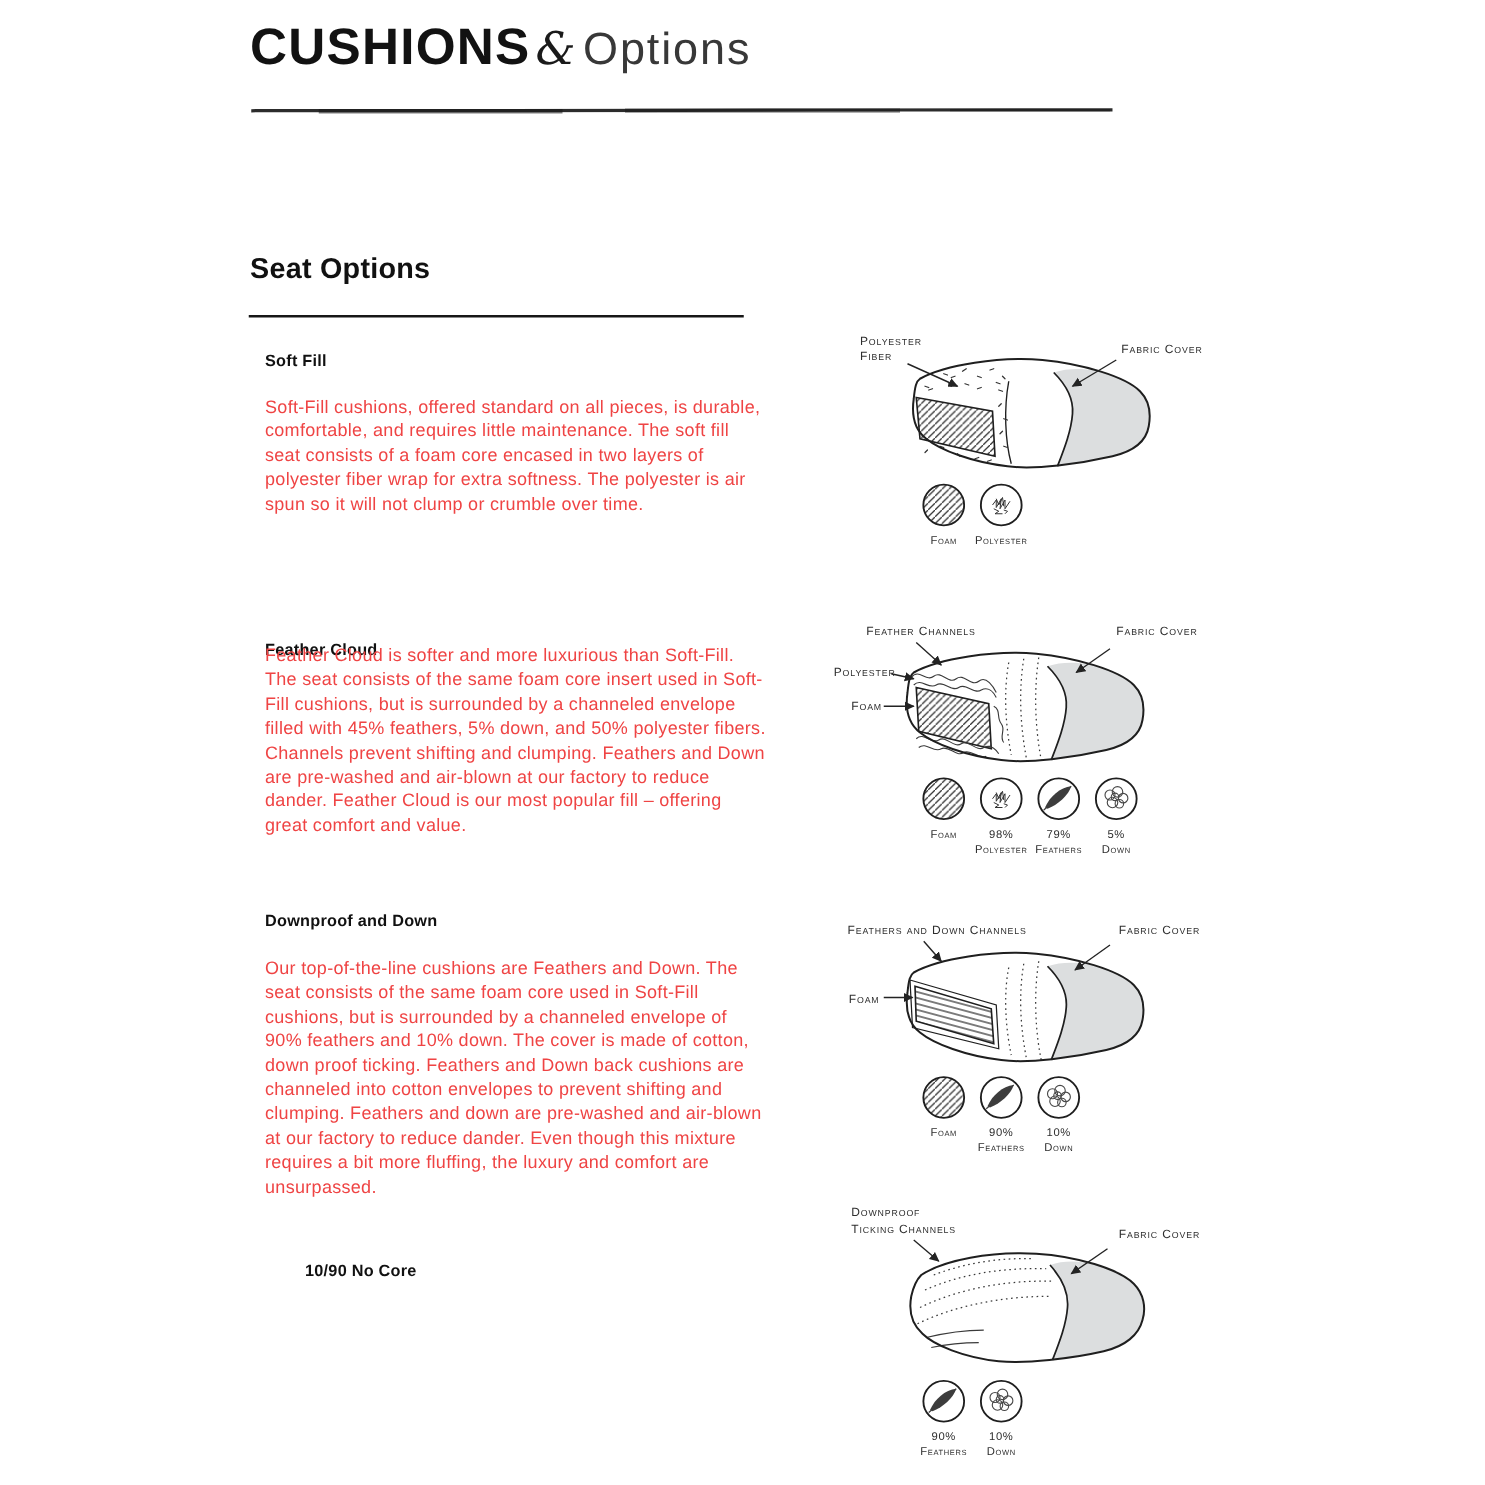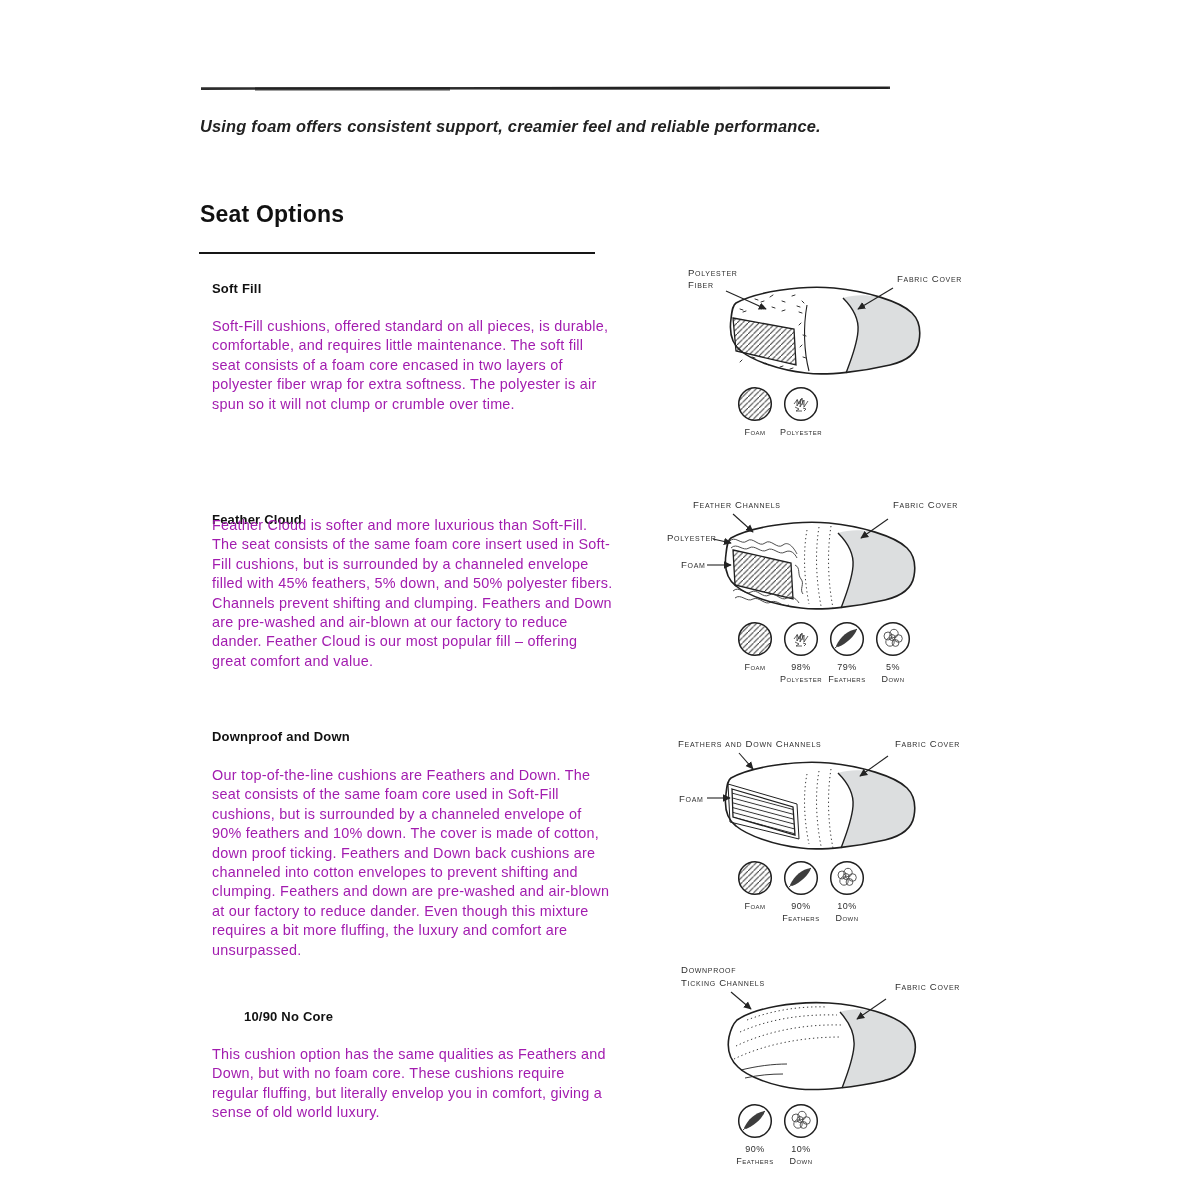--- a/index.html
+++ b/index.html
@@ -17,21 +17,21 @@
   
   .intro{left:200px;top:116px;width:800px;font-size:16.4px;line-height:21.6px;letter-spacing:.2px;color:#222;}
   .intro p{margin:0;}
   .intro-em{font-weight:700;font-style:italic;}
 
   .seat-heading{left:200px;top:201px;margin:0;font-size:23px;font-weight:700;color:#111;letter-spacing:.2px;}
   .seat-rule{left:199px;top:252px;width:396px;height:2px;background:#161616;}
 
   
   .sec-head{margin:0;font-size:13px;font-weight:700;color:#111;letter-spacing:.2px;}
-  .sec-body{margin:0;width:403px;font-size:14.4px;line-height:19.4px;letter-spacing:.25px;color:#a21caf;}
+  .sec-body{margin:0;width:403px;font-size:14.4px;line-height:19.4px;letter-spacing:.25px;color:#ef4444;}
 
   
   .dlabel{font-family:"Liberation Sans",sans-serif;font-size:9.6px;font-variant:small-caps;
           letter-spacing:.7px;fill:#2e2e2e;}
   .arrow{stroke:#232323;stroke-width:1.1;fill:none;}
   .outline{fill:#ffffff;stroke:none;}
   .outline-stroke{fill:none;stroke:#1f1f1f;stroke-width:1.6;stroke-linejoin:round;}
   .seam{fill:none;stroke:#1f1f1f;stroke-width:1.4;}
   .core{stroke:#1f1f1f;stroke-width:1.3;}
   .chan{fill:none;stroke:#3a3a3a;stroke-width:1;stroke-dasharray:1.3 2.8;}
@@ -58,29 +58,31 @@
       </pattern>
       <pattern id="pLines" width="8" height="4.6" patternUnits="userSpaceOnUse" patternTransform="rotate(15)">
         <path d="M0,2.3 H8" stroke="#333" stroke-width="1" fill="none"></path>
       </pattern>
       <marker id="arr" markerWidth="8" markerHeight="8" refX="6.5" refY="4" orient="auto">
         <path d="M0,0.6 L7.2,4 L0,7.4 Z" fill="#232323"></path>
       </marker>
     </defs>
   </svg>
 
+  <header class="abs title">
+    <span class="t1">CUSHIONS</span><span class="t2">&amp;</span><span class="t3">Options</span>
+  </header>
   <svg class="abs title-rule" width="692" height="8">
     <path d="M1,3.6 C120,2.6 300,3.8 460,3.0 C560,2.7 640,3.3 690,2.8" stroke="#2c2c2c" stroke-width="2.6" fill="none"></path>
     <path d="M55,4.0 H250" stroke="#191919" stroke-width="3.6" opacity=".55"></path>
     <path d="M300,3.4 H520" stroke="#191919" stroke-width="3.4" opacity=".45"></path>
     <path d="M560,3.0 H688" stroke="#191919" stroke-width="1.8" opacity=".5"></path>
   </svg>
 
   <div class="abs intro">
-    <p class="intro-em">Using foam offers consistent support, creamier feel and reliable performance.</p>
   </div>
 
   <h2 class="abs seat-heading">Seat Options</h2>
   <div class="abs seat-rule"></div>
 
   <h3 class="abs sec-head" style="left:212px;top:281px;">Soft Fill</h3>
   <p class="abs sec-body" style="left:212px;top:317px;">Soft-Fill cushions, offered standard on all pieces, is durable, comfortable, and requires little maintenance. The soft fill seat consists of a foam core encased in two layers of polyester fiber wrap for extra softness. The polyester is air spun so it will not clump or crumble over time.</p>
 
   <svg class="abs" style="left:660px;top:257px;" width="340" height="126" viewBox="0 0 340 126">
     <text x="28" y="19" class="dlabel">Polyester</text>
@@ -235,21 +237,20 @@
             <circle cx="20.5" cy="22" r="3.4"></circle>
             <circle cx="17" cy="16.5" r="3"></circle>
         </g>
       </svg>
       <div class="legend-line">10%</div>
       <div class="legend-line">Down</div>
     </div>
   </div>
 
   <h3 class="abs sec-head" style="left:212px;top:1009px;margin-left:32px;">10/90 No Core</h3>
-  <p class="abs sec-body" style="left:212px;top:1045px;">This cushion option has the same qualities as Feathers and Down, but with no foam core.  These cushions require regular fluffing, but literally envelop you in comfort, giving a sense of old world luxury.</p>
 
   <svg class="abs" style="left:655px;top:958px;" width="340" height="140" viewBox="0 0 340 140">
     <text x="26" y="15" class="dlabel">Downproof</text>
     <text x="26" y="28" class="dlabel">Ticking Channels</text>
     <text x="240" y="32" class="dlabel">Fabric Cover</text>
     <g>
       <path class="outline" d="M82,62 C100,50 138,43 174,45 C206,47 240,57 252,69 C260,77 262,88 259,98 C256,110 245,119 228,123 C202,129 166,133 144,131 C116,128 92,118 83,109 C74,101 72,90 74,79 C76,70 78,66 82,62 Z"></path>
       <path d="M185,54 C194,64 200,76 199,88 C198,102 192,117 187,130 L228,123 C245,119 256,110 259,98 C262,88 260,77 252,69 C240,57 208,46 185,54 Z" fill="#dcdedf"></path>
       <path class="seam" d="M185,54 C194,64 200,76 199,88 C198,102 192,117 187,130"></path>
       <path class="chan" d="M92,62 C118,52 146,48 172,49 M85,74 C114,61 148,56 182,57 M81,88 C112,73 150,66 186,67 M79,101 C110,86 148,79 186,79"></path>

